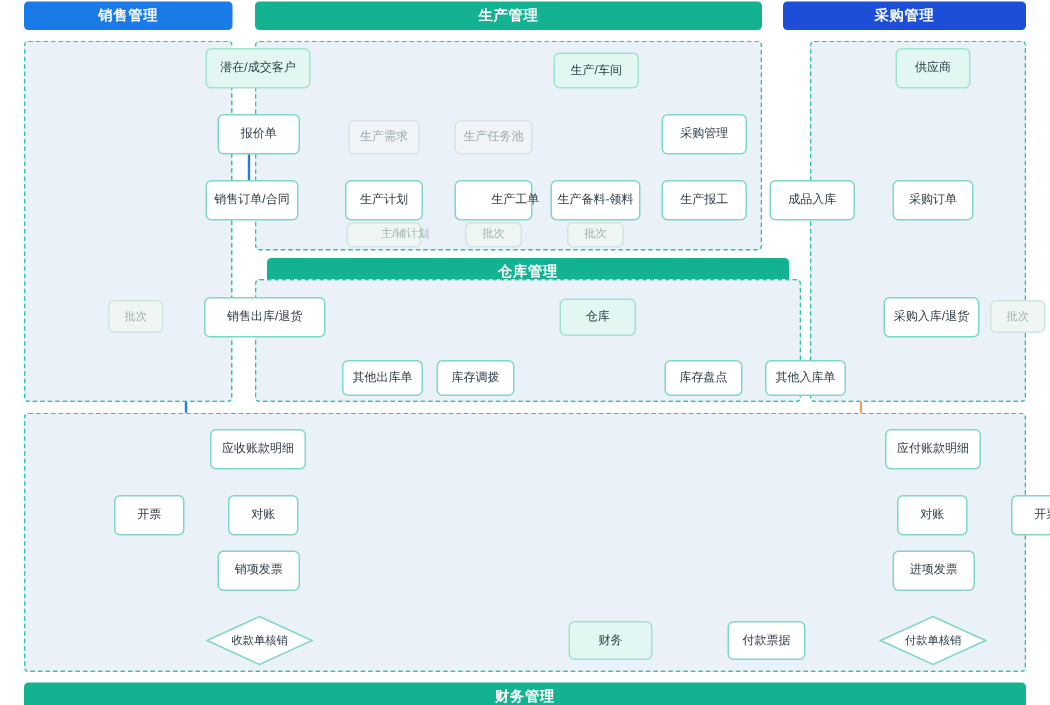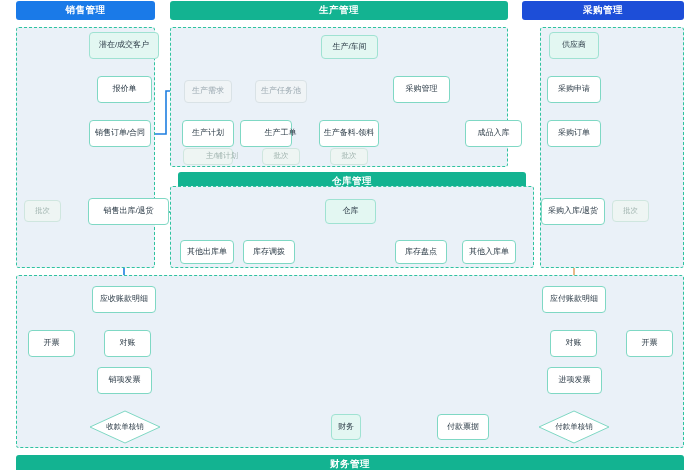--- a/index.html
+++ b/index.html
@@ -41,20 +41,21 @@
     box-sizing:border-box;
     display:flex;align-items:center;justify-content:center;
     background:#ffffff;
     border:1px solid #7fd8c4;
     border-radius:4px;
     color:#2b3a46;
     font-size:8px;
     text-align:center;
     line-height:1.1;
     white-space:nowrap;
+    margin-left:48px;
   }
   .node.master{background:#e3f7f2;border-color:#9fe2d2;}
   .node.ghost{
     background:#f0f4f6;border:1px solid #d9e2e6;color:#9aa8b0;
   }
   .node.tag{
     background:#eef5f3;border:1px solid #cfe6df;color:#9fb3ae;
     font-size:7.5px;
   }
   .node.diamond{
@@ -178,32 +179,35 @@
   </div>
   <div class="node" style="left:393px;top:76px;width:57px;height:27px;">
     <span>采购管理</span>
   </div>
   <div class="node" style="left:182px;top:120px;width:52px;height:27px;">
     <span>生产计划</span>
   </div>
   <div class="node tag" style="left:183px;top:148px;width:50px;height:17px;padding-left:28px;">
     <span>主/辅计划</span>
   </div>
-  <div class="node" style="left:240px;top:120px;width:52px;height:27px;padding-left:29px;">
+  <div class="node" style="left:255px;top:120px;width:52px;height:27px;padding-left:29px;">
     <span>生产工单</span>
   </div>
   <div class="node tag" style="left:262px;top:148px;width:38px;height:17px;">
     <span>批次</span>
   </div>
   <div class="node" style="left:319px;top:120px;width:60px;height:27px;">
     <span>生产备料-领料</span>
   </div>
   <div class="node tag" style="left:330px;top:148px;width:38px;height:17px;">
     <span>批次</span>
   </div>
+  <div class="node" style="left:393px;top:120px;width:57px;height:27px;">
+    <span>生产报工</span>
+  </div>
   <div class="node" style="left:465px;top:120px;width:57px;height:27px;">
     <span>成品入库</span>
   </div>
 
   <div class="node master" style="left:325px;top:199px;width:51px;height:25px;">
     <span>仓库</span>
   </div>
   <div class="node" style="left:180px;top:240px;width:54px;height:24px;">
     <span>其他出库单</span>
   </div>
@@ -212,23 +216,20 @@
   </div>
   <div class="node" style="left:395px;top:240px;width:52px;height:24px;">
     <span>库存盘点</span>
   </div>
   <div class="node" style="left:462px;top:240px;width:54px;height:24px;">
     <span>其他入库单</span>
   </div>
 
   <div class="node master" style="left:549px;top:32px;width:50px;height:27px;">
     <span>供应商</span>
-  </div>
-  <div class="node" style="left:547px;top:76px;width:54px;height:27px;">
-    <span>采购申请</span>
   </div>
   <div class="node" style="left:547px;top:120px;width:54px;height:27px;">
     <span>采购订单</span>
   </div>
   <div class="node" style="left:541px;top:198px;width:64px;height:27px;">
     <span>采购入库/退货</span>
   </div>
   <div class="node tag" style="left:612px;top:200px;width:37px;height:22px;">
     <span>批次</span>
   </div>
@@ -244,21 +245,21 @@
   </div>
   <div class="node" style="left:97px;top:367px;width:55px;height:27px;">
     <span>销项发票</span>
   </div>
   <div class="node diamond" style="left:89px;top:410px;width:72px;height:34px;">
     <svg class="diamond-shape" viewBox="0 0 72 34">
       <polygon points="36,1 71,17 36,33 1,17" fill="#ffffff" stroke="#7fd8c4" stroke-width="1"></polygon>
     </svg>
     <span class="diamond-label">收款单核销</span>
   </div>
-  <div class="node master" style="left:331px;top:414px;width:30px;height:26px;">
+  <div class="node master" style="left:331px;top:414px;width:56px;height:26px;">
     <span>财务</span>
   </div>
   <div class="node" style="left:437px;top:414px;width:52px;height:26px;">
     <span>付款票据</span>
   </div>
 
   <div class="node" style="left:542px;top:286px;width:64px;height:27px;">
     <span>应付账款明细</span>
   </div>
   <div class="node" style="left:550px;top:330px;width:47px;height:27px;">

